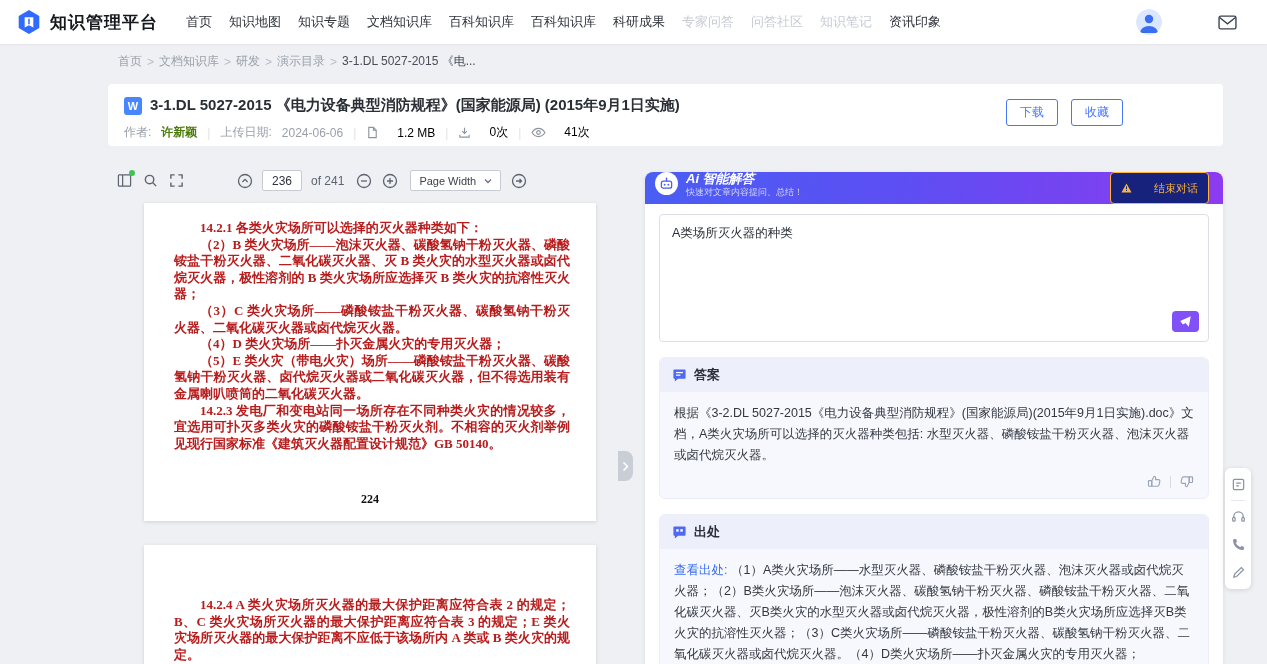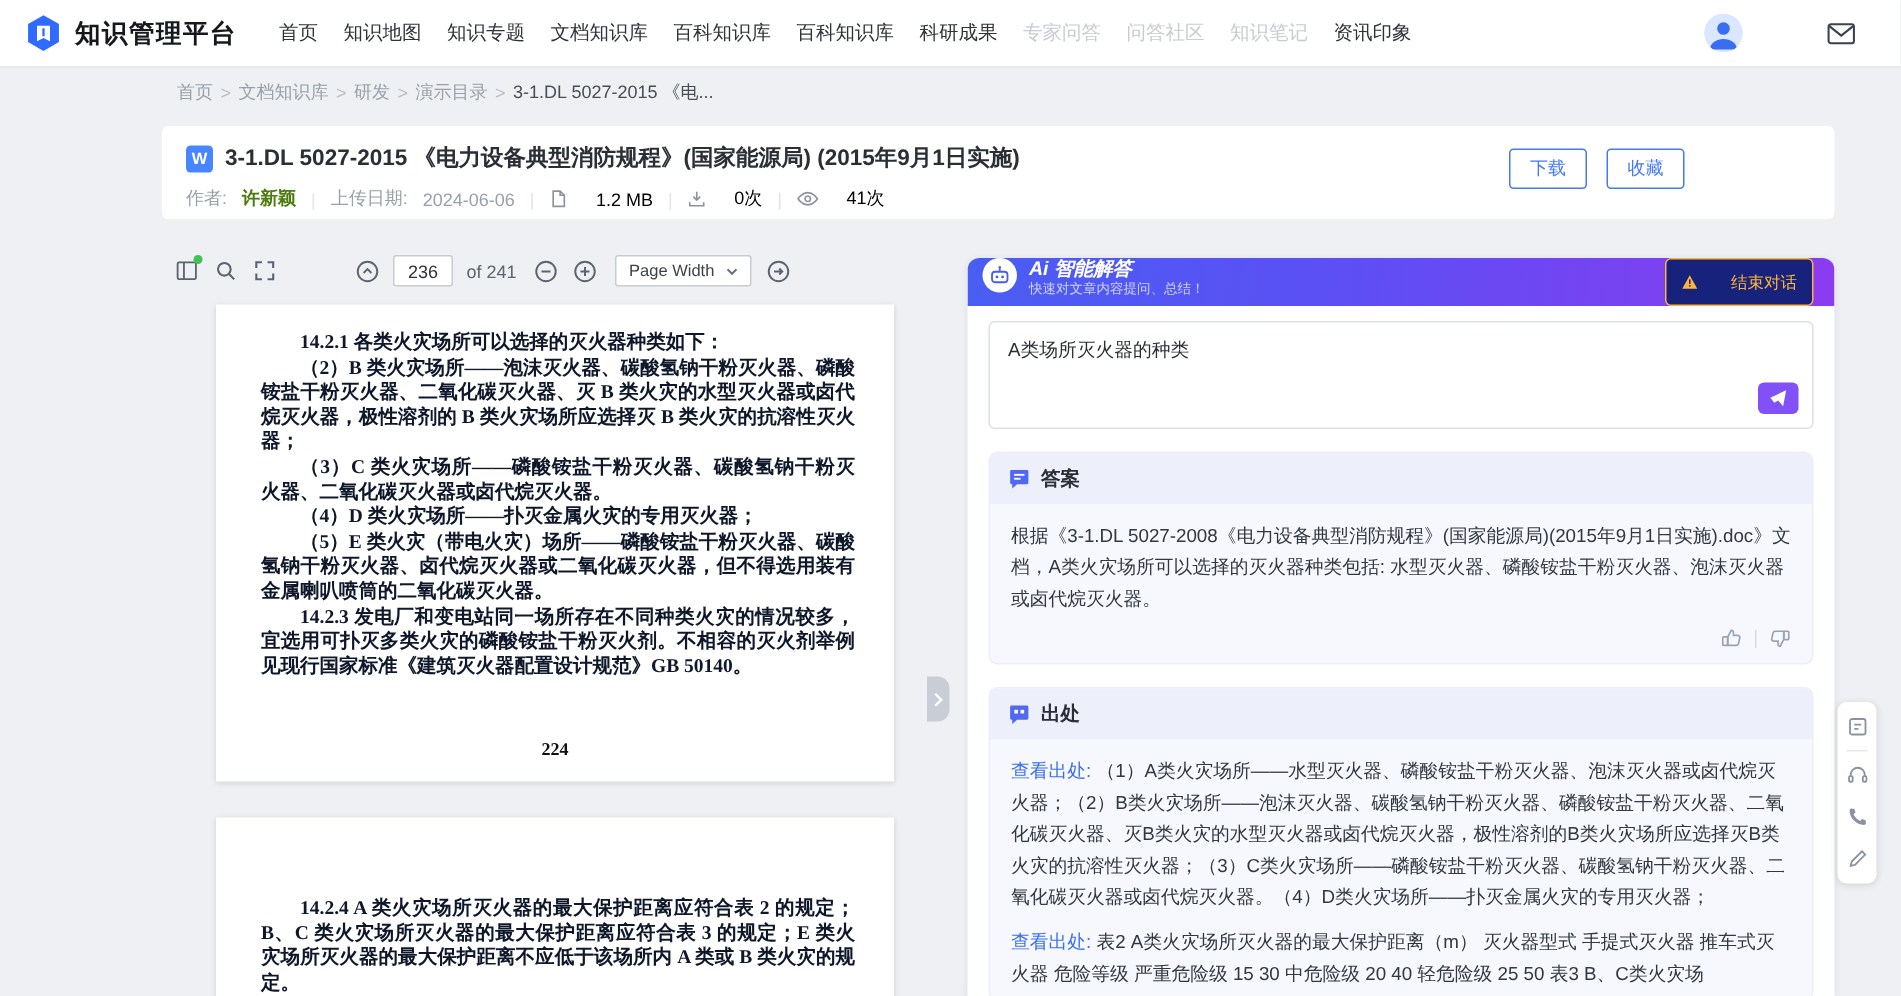--- a/index.html
+++ b/index.html
@@ -53,21 +53,21 @@
   .gap-left { margin-left:42px; }
   .page-input { width:40px; height:21px; border:1px solid #c7cbd3; border-radius:2px; text-align:center;
     font-size:12px; color:#2e323a; background:#fff; font-family:inherit; }
   .page-total { font-size:12px; color:#5d6470; margin-right:2px; }
   .zoom-select { display:flex; align-items:center; gap:8px; border:1px solid #c7cbd3; background:#fff;
     border-radius:2px; height:21px; padding:0 8px; font-size:11px; color:#3c414a; cursor:pointer; margin-left:3px; }
   .doc-page { width:452px; margin:0 auto; background:#fff; box-shadow:0 1px 4px rgba(0,0,0,.13); position:relative; }
   .page1 { height:318px; margin-top:4px; overflow:hidden; }
   .page2 { height:132px; margin-top:24px; overflow:hidden; }
   .doc-text { padding:17px 26px 0 30px; font-family:"Liberation Serif","DejaVu Serif",serif;
-    font-weight:bold; font-size:13px; line-height:16.6px; color:#0f172a; text-align:justify; }
+    font-weight:bold; font-size:13px; line-height:16.6px; color:#b91c1c; text-align:justify; }
   .doc-text p { text-indent:2em; }
   mark.hl { background:#a9dba1; color:inherit; }
   .page-num { position:absolute; bottom:14px; left:0; width:100%; text-align:center; font-size:12px;
     font-family:"Liberation Serif","DejaVu Serif",serif; font-weight:bold; color:#101010; }
   .page2 .doc-text { padding-top:52px; }
   .collapse-handle { position:absolute; left:618px; top:451px; width:15px; height:30px; background:#c9cdd6;
     border-radius:0 8px 8px 0; display:flex; align-items:center; justify-content:center; cursor:pointer; z-index:4; }
 
   
   .ai-panel { position:absolute; left:645px; top:172px; width:578px; height:492px; background:#fff;
@@ -75,21 +75,21 @@
   .ai-header { height:32px; background:linear-gradient(95deg,#4a5ef3 0%,#5d4ef3 45%,#8c3bf0 100%);
     display:flex; padding:0 10px; gap:8px; }
   .robot-badge { width:23px; height:23px; background:#fff; border-radius:50%;
     display:flex; align-items:center; justify-content:center; flex:0 0 auto; }
   .ai-title-group { display:flex; flex-direction:column; line-height:1.15; }
   .ai-title { color:#fff; font-size:13px; font-weight:bold; font-style:italic; }
   .ai-subtitle { color:rgba(255,255,255,.72); font-size:9px; }
   .end-chat-btn { margin-left:auto; margin-right:4px; background:#17227d; border:1px solid #ffb437; color:#ffb437;
     font-size:11px; border-radius:4px; padding:3px 10px; display:flex; align-items:center; gap:22px; cursor:pointer; font-family:inherit; }
   .ai-body { padding:10px 14px; }
-  .question-card { border:1px solid #dcdfe8; border-radius:4px; height:72px; position:relative;
+  .question-card { border:1px solid #dcdfe8; border-radius:4px; height:128px; position:relative;
     padding:10px 12px; font-size:12.5px; color:#2b2f36; background:#fff; cursor:text; }
   .send-btn { position:absolute; right:9px; bottom:9px; width:27px; height:21px; background:#8150f7;
     border:none; border-radius:4px; display:flex; align-items:center; justify-content:center; cursor:pointer; }
   .section { margin-top:15px; background:#f6f8fe; border:1px solid #eceef8; border-radius:6px; overflow:hidden; }
   .section-header { display:flex; align-items:center; gap:7px; padding:8px 12px; background:#edf0fb;
     font-size:13px; font-weight:bold; color:#2b2f36; }
   .section-body { padding:11px 14px 6px 14px; font-size:12.5px; line-height:21px; color:#33373f; }
   .feedback-row { display:flex; justify-content:flex-end; align-items:center; gap:8px;
     padding:2px 14px 9px; color:#9aa3b5; }
   .fb-icon { width:15px; height:15px; cursor:pointer; display:flex; }
@@ -329,21 +329,21 @@
       <div class="section-header">
         <span style="display:flex;">
           <svg width="15" height="15" viewBox="0 0 16 16" fill="#5168f2">
               <path d="M2.5 1.5h11a1 1 0 011 1v8a1 1 0 01-1 1H6.5L3 14.5V11.5h-.5a1 1 0 01-1-1v-8a1 1 0 011-1z"></path>
               <rect x="4.3" y="4.2" width="7.4" height="1.3" fill="#fff"></rect>
               <rect x="4.3" y="7" width="4.6" height="1.3" fill="#fff"></rect>
             </svg>
         </span>
         <span>答案</span>
       </div>
-      <div class="section-body">根据《3-1.DL 5027-2008《电力设备典型消防规程》(国家能源局)(2015年9月1日实施).doc》文档，A类火灾场所可以选择的灭火器种类包括: 水型灭火器、磷酸铵盐干粉灭火器、泡沫灭火器或卤代烷灭火器。</div>
+      <div class="section-body">根据《3-2.DL 5027-2015《电力设备典型消防规程》(国家能源局)(2015年9月1日实施).doc》文档，A类火灾场所可以选择的灭火器种类包括: 水型灭火器、磷酸铵盐干粉灭火器、泡沫灭火器或卤代烷灭火器。</div>
       <div class="feedback-row">
         <span class="fb-icon">
           <svg width="15" height="15" viewBox="0 0 16 16" fill="none" stroke="currentColor" stroke-width="1.2">
               <path d="M5.2 7l2.4-4.6c.9 0 1.6.7 1.6 1.6V6h3.1c.9 0 1.6.8 1.4 1.7l-.9 4c-.2.8-.8 1.3-1.6 1.3H5.2z"></path>
               <rect x="1.6" y="7" width="3.4" height="6" rx=".6"></rect>
             </svg>
         </span>
         <span class="fb-sep"></span>
         <span class="fb-icon down">
           <svg width="15" height="15" viewBox="0 0 16 16" fill="none" stroke="currentColor" stroke-width="1.2">

